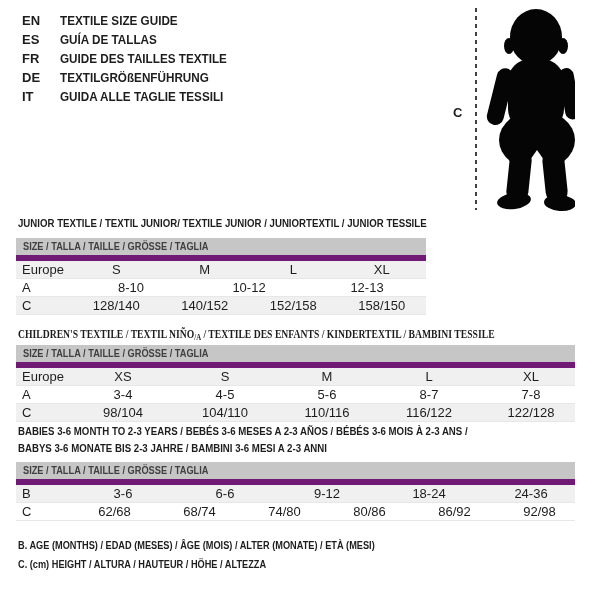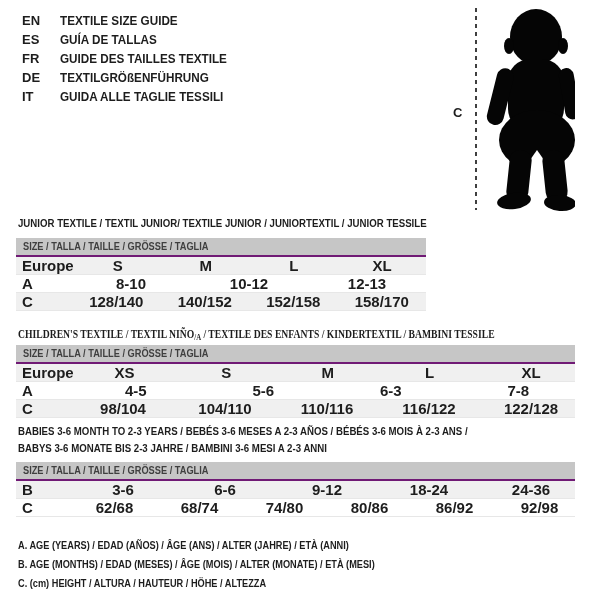--- a/index.html
+++ b/index.html
@@ -21,23 +21,23 @@
   .dotline{position:absolute;left:475px;top:8px;width:2px;height:202px;
            background:repeating-linear-gradient(to bottom,#3f3f3f 0 4px,transparent 4px 8px);}
   .fig-label{position:absolute;left:453px;top:105px;font-size:13px;font-weight:700;}
 
   
   .sec-title{position:absolute;left:18px;font-size:11.5px;font-weight:700;line-height:17px;letter-spacing:0;}
   .sec-title sub{font-size:8px;vertical-align:-2px;}
 
   
   .sz-table{position:absolute;left:16px;}
-  .t-head{height:17px;line-height:17px;background:#c6c6c6;border-bottom:2px solid #701a75;
+  .t-head{height:17px;line-height:17px;background:#c6c6c6;border-bottom:6px solid #701a75;
           color:#3f3f3f;font-size:11px;font-weight:700;padding-left:7px;}
-  .t-row{display:flex;height:17px;line-height:17px;font-size:15px;font-weight:700;
+  .t-row{display:flex;height:17px;line-height:17px;font-size:13px;font-weight:400;
          border-bottom:1px solid #e7e7e7;align-items:flex-end;}
   .t-row:nth-child(even){background:#f0f0f0;}
   .t-cell{flex:1 1 0;text-align:center;}
   .t-label{flex:0 0 50px;text-align:left;padding-left:6px;}
 
   
   .notes{position:absolute;left:18px;top:536px;font-size:11.5px;font-weight:700;line-height:19px;}
 
   svg .ink{fill:#050505;}
 </style>
@@ -106,44 +106,45 @@
       <div class="t-label">A</div>
       <div class="t-cell">8-10</div>
       <div class="t-cell">10-12</div>
       <div class="t-cell">12-13</div>
     </div>
     <div class="t-row">
       <div class="t-label">C</div>
       <div class="t-cell">128/140</div>
       <div class="t-cell">140/152</div>
       <div class="t-cell">152/158</div>
-      <div class="t-cell">158/170</div>
+      <div class="t-cell">158/150</div>
     </div>
   </div>
 
   <div class="sec-title" style="top:326px;font-family:Liberation Serif, serif;">
     <span class="cx84"><span>CHILDREN'S TEXTILE / TEXTIL NIÑO</span><sub>/A</sub><span> / TEXTILE DES ENFANTS / KINDERTEXTIL / BAMBINI TESSILE</span></span>
   </div>
   <div class="sz-table" style="top:345px;width:566px;">
     <div class="t-head">
       <span class="cx84">SIZE / TALLA / TAILLE / GRÖSSE / TAGLIA</span>
     </div>
     <div class="t-row">
       <div class="t-label">Europe</div>
       <div class="t-cell">XS</div>
       <div class="t-cell">S</div>
       <div class="t-cell">M</div>
       <div class="t-cell">L</div>
       <div class="t-cell">XL</div>
     </div>
     <div class="t-row">
       <div class="t-label">A</div>
+      <div class="t-cell">3-4</div>
       <div class="t-cell">4-5</div>
       <div class="t-cell">5-6</div>
-      <div class="t-cell">6-3</div>
+      <div class="t-cell">8-7</div>
       <div class="t-cell">7-8</div>
     </div>
     <div class="t-row">
       <div class="t-label">C</div>
       <div class="t-cell">98/104</div>
       <div class="t-cell">104/110</div>
       <div class="t-cell">110/116</div>
       <div class="t-cell">116/122</div>
       <div class="t-cell">122/128</div>
     </div>
@@ -170,18 +171,17 @@
       <div class="t-cell">62/68</div>
       <div class="t-cell">68/74</div>
       <div class="t-cell">74/80</div>
       <div class="t-cell">80/86</div>
       <div class="t-cell">86/92</div>
       <div class="t-cell">92/98</div>
     </div>
   </div>
 
   <div class="notes">
-    <div><span class="cx80">A. AGE (YEARS) / EDAD (AÑOS) / ÂGE (ANS) / ALTER (JAHRE) / ETÀ (ANNI)</span></div>
     <div><span class="cx80">B. AGE (MONTHS) / EDAD (MESES) / ÂGE (MOIS) / ALTER (MONATE) / ETÀ (MESI)</span></div>
     <div><span class="cx80">C. (cm) HEIGHT / ALTURA / HAUTEUR / HÖHE / ALTEZZA</span></div>
   </div>
 
 </div>
 
 </body></html>

